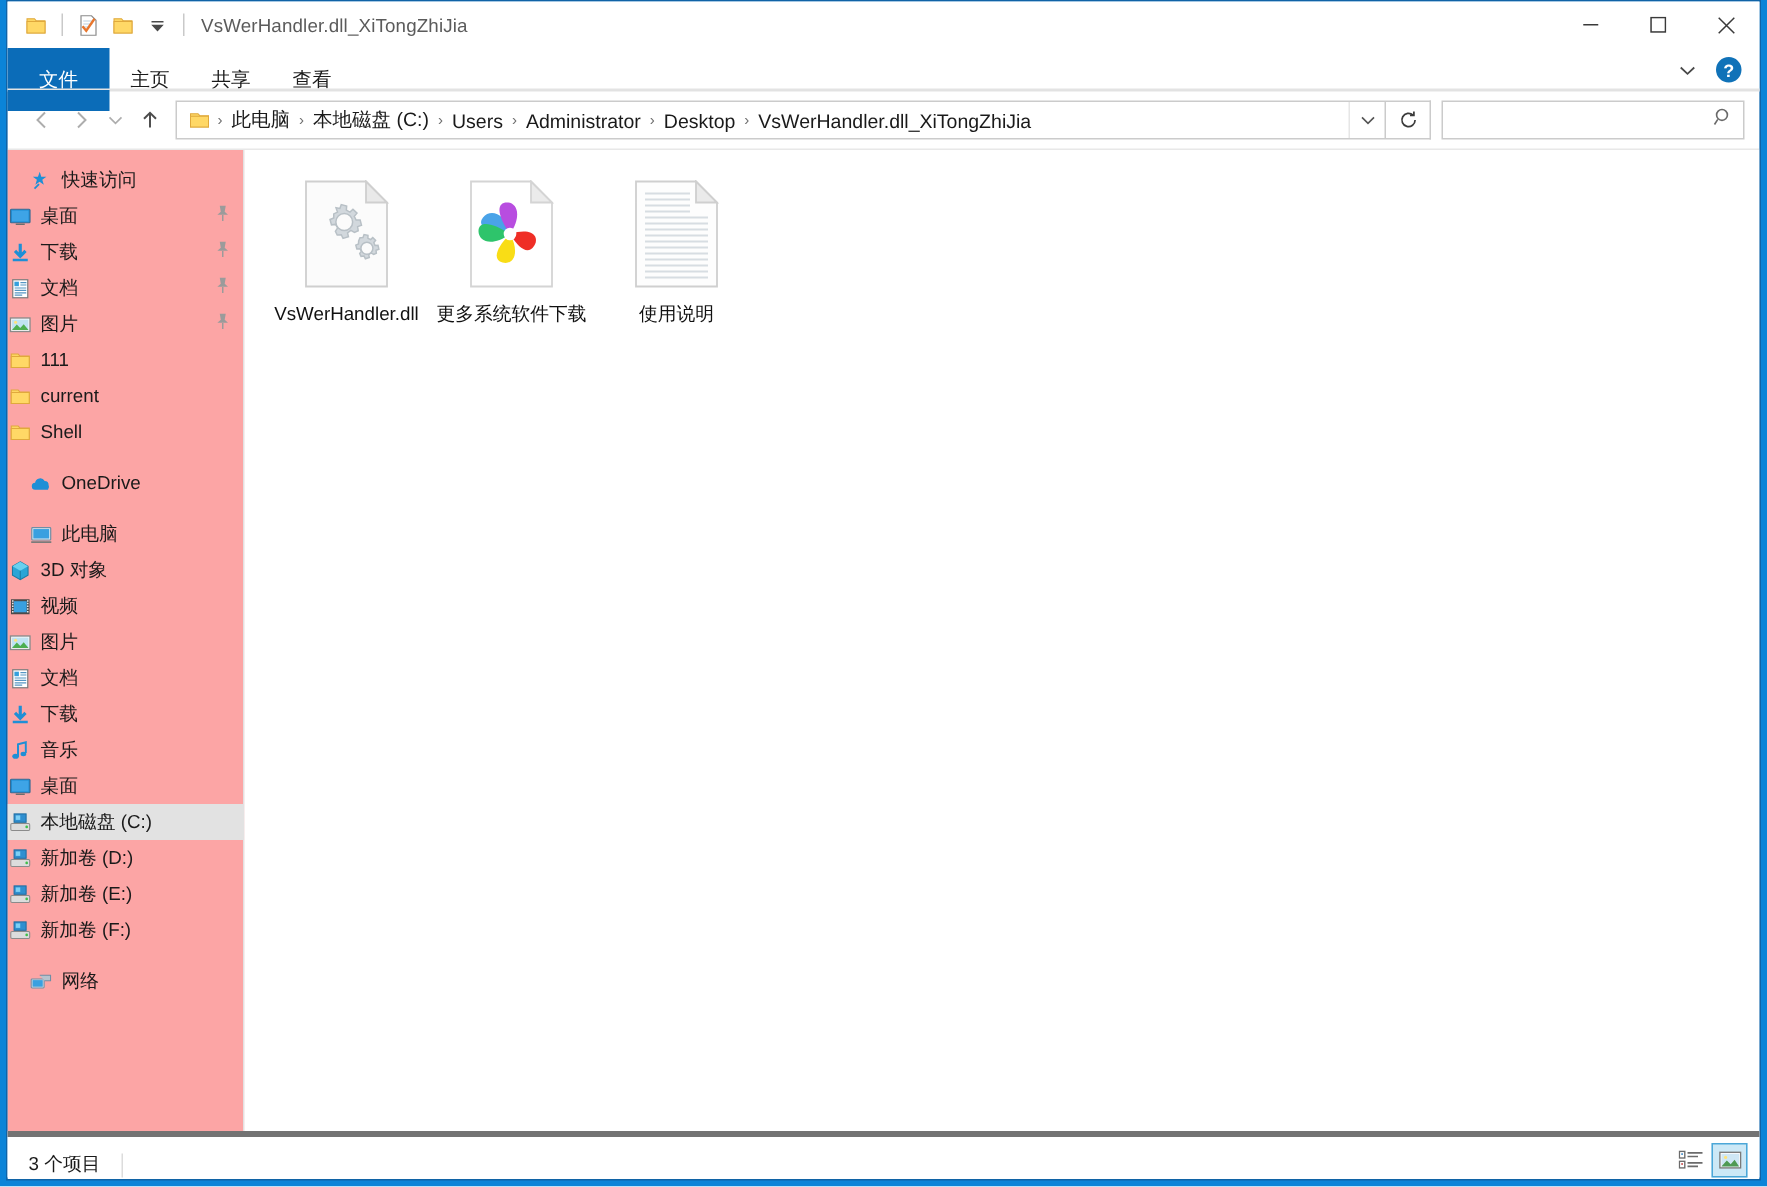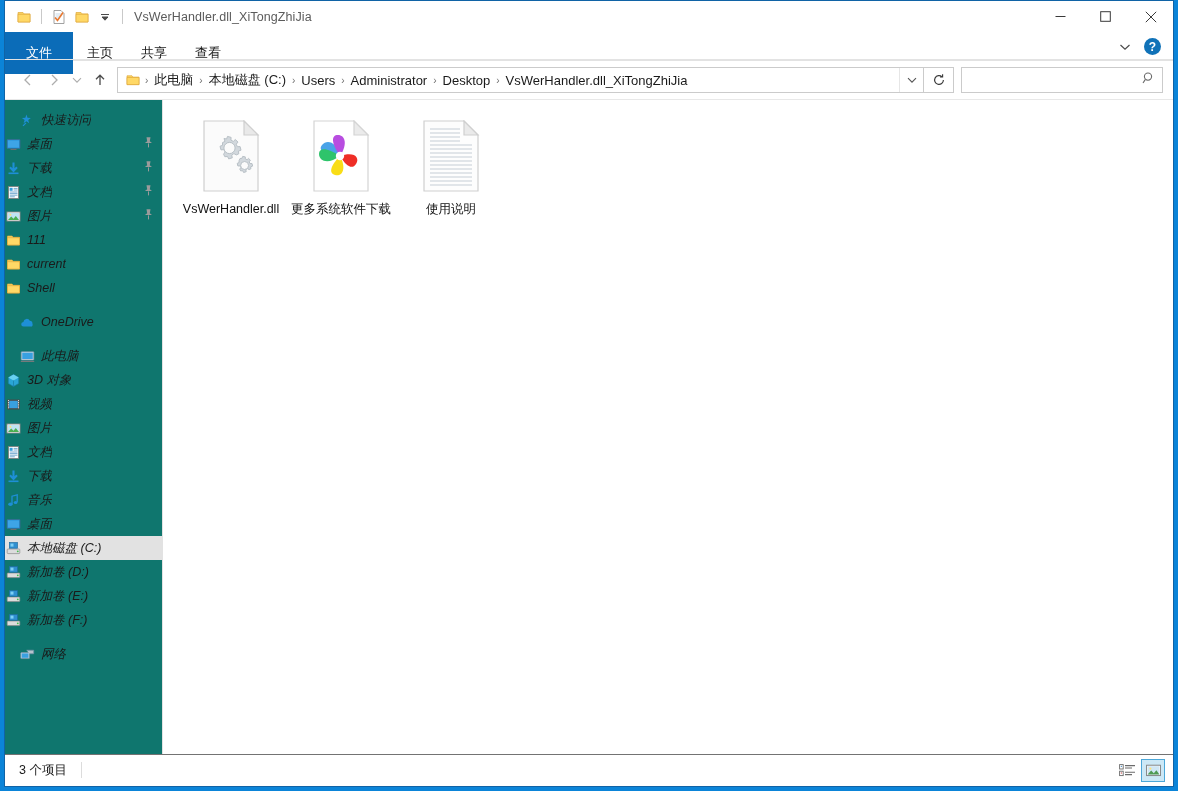--- a/index.html
+++ b/index.html
@@ -162,26 +162,25 @@
   
   .body {
     display: flex;
     height: 655px;
     background: #ffffff;
     border-top: 1px solid #e8e8e8;
   }
   .sidebar {
     width: 158px;
     min-width: 158px;
-    background: #0f766e;
+    background: #fca5a5;
     border-right: 1px solid #e2e2e2;
     padding-top: 8px;
     overflow: hidden;
     font-size: 12.5px;
-    font-style: italic;
   }
   .nav-item {
     height: 24px;
     display: flex; align-items: center;
     padding-right: 6px;
     color: #1a1a1a;
     white-space: nowrap;
     position: relative;
   }
   .nav-item.selected { background: #e2e2e2; }
@@ -219,23 +218,23 @@
   .tile-label {
     font-size: 12.5px; color: #111;
     text-align: left; line-height: 16px;
     word-break: break-word;
     max-width: 104px;
   }
 
   
   .statusbar {
     height: 31px;
-    border-top: 1px solid #737373;
-    background: #ffffff;
-    display: flex; align-items: center;
+    border-top: 4px solid #737373;
+    background: #ffffff;
+    display: flex; align-items: flex-end;
     padding: 0 6px 0 14px;
     position: relative;
   }
   .status-text { font-size: 12.5px; color: #1a1a1a; }
   .status-sep { width:1px;height:16px;background:#dcdcdc;margin-left:14px; }
   .view-btns {
     position: absolute; right: 8px; top: 0; height: 31px;
     display: flex; align-items: center; gap: 2px;
   }
   .view-btn {

